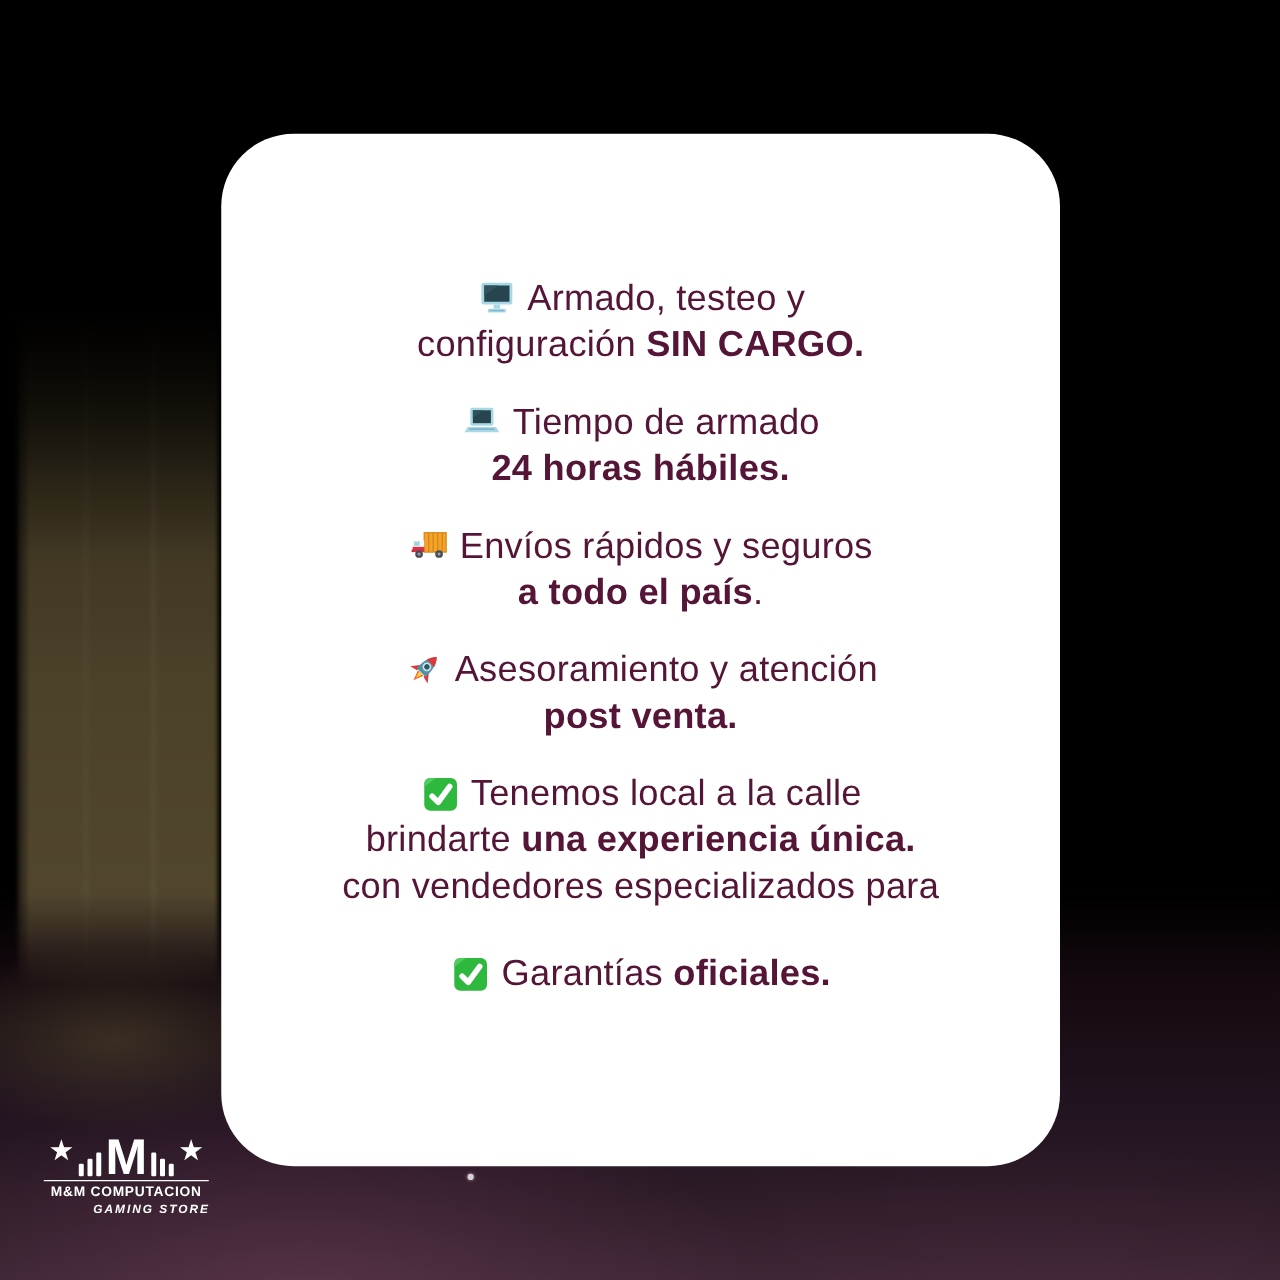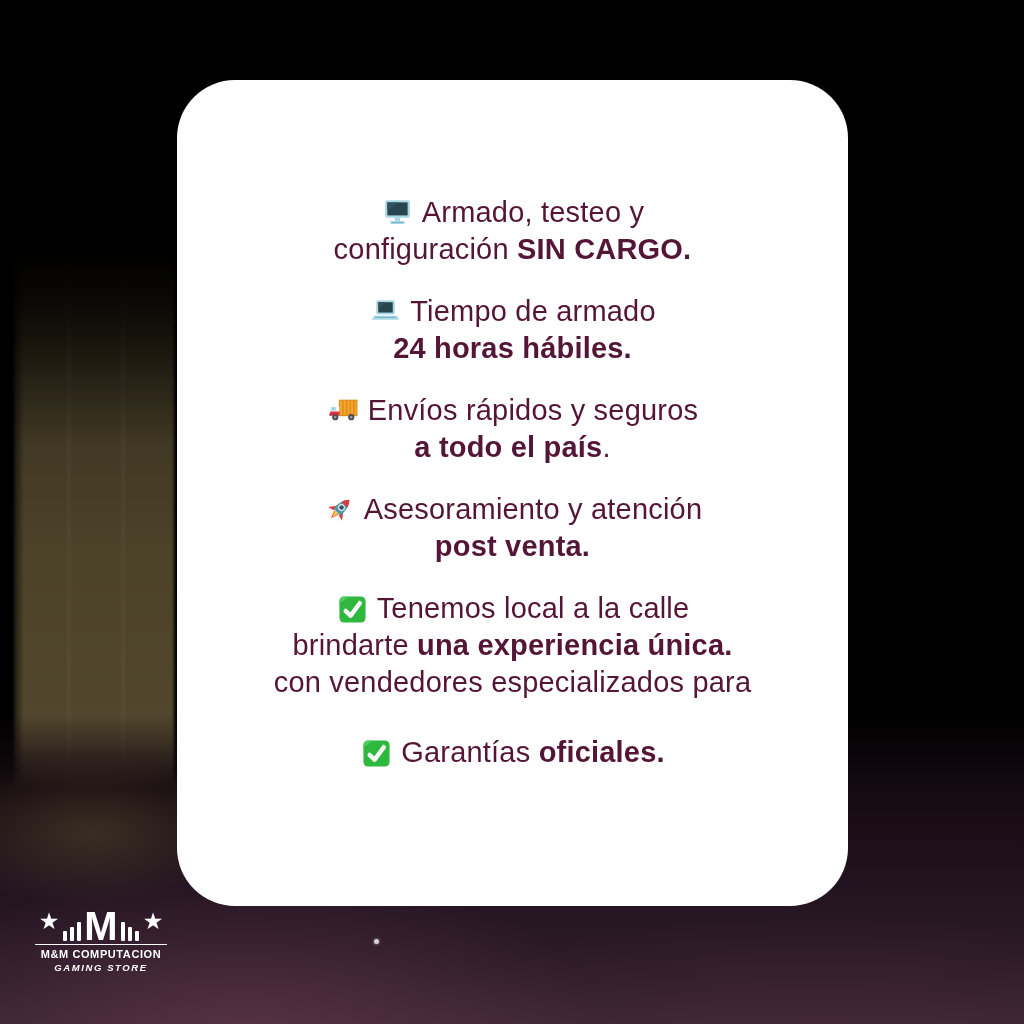--- a/index.html
+++ b/index.html
@@ -36,21 +36,21 @@
     position: absolute; left: 0; bottom: 0; width: 1024px; height: 310px;
     background:
       radial-gradient(22% 34% at 9% 38%, rgba(95,85,48,0.45) 0%, rgba(95,85,48,0) 70%),
       radial-gradient(55% 85% at 24% 105%, rgba(152,82,120,0.33) 0%, rgba(152,82,120,0) 65%),
       radial-gradient(65% 75% at 80% 118%, rgba(120,60,95,0.28) 0%, rgba(120,60,95,0) 70%),
       linear-gradient(180deg, rgba(10,4,8,0) 0%, #150a10 24%, #221320 55%, #2f1d29 85%, #372330 100%);
   }
 
   
   .card {
-    position: absolute; left: 177px; top: 80px;
+    position: absolute; left: 177px; top: 107px;
     width: 671px; height: 826px;
     background: #ffffff;
     border-radius: 58px;
     box-sizing: border-box;
     padding-top: 114px;
     text-align: center;
   }
   .item {
     margin: 0 auto 25px auto;
     font-size: 29px;
@@ -87,21 +87,21 @@
   }
   .star-l { margin-right: 2px; }
   .star-r { margin-left: 2px; }
   .bar { width: 4px; background: #fff; margin: 0 1.5px; border-radius: 1px; }
   .h1 { height: 10px; } .h2 { height: 14px; } .h3 { height: 19px; }
   .m-letter {
     font-size: 40px; font-weight: 700; line-height: 29px; margin: 0 2px;
   }
   .logo-rule { border-top: 1.5px solid #fff; margin: 3px 1px 3px 1px; }
   .logo-name { font-size: 11px; font-weight: 700; letter-spacing: 0.6px; white-space: nowrap; }
-  .logo-tagline { font-size: 9.5px; font-weight: 700; font-style: italic; letter-spacing: 1.6px; margin-top: 2px; }
+  .logo-tagline { font-size: 9.5px; font-weight: 700; font-style: italic; letter-spacing: 1.6px; margin-top: 2px; text-align: right; }
 </style>
 </head>
 <body>
 
 <div class="scene">
 
   <div class="curtain"></div>
   <div class="curtain-fade"></div>
   <div class="curtain-edge"></div>
   <div class="floor"></div>

